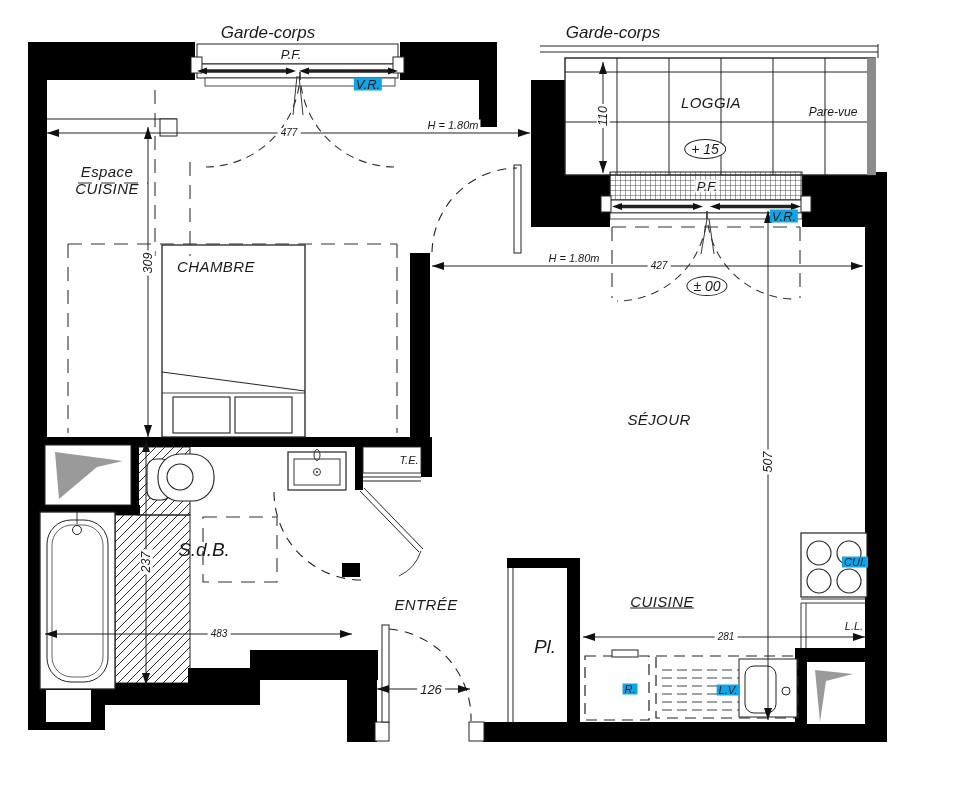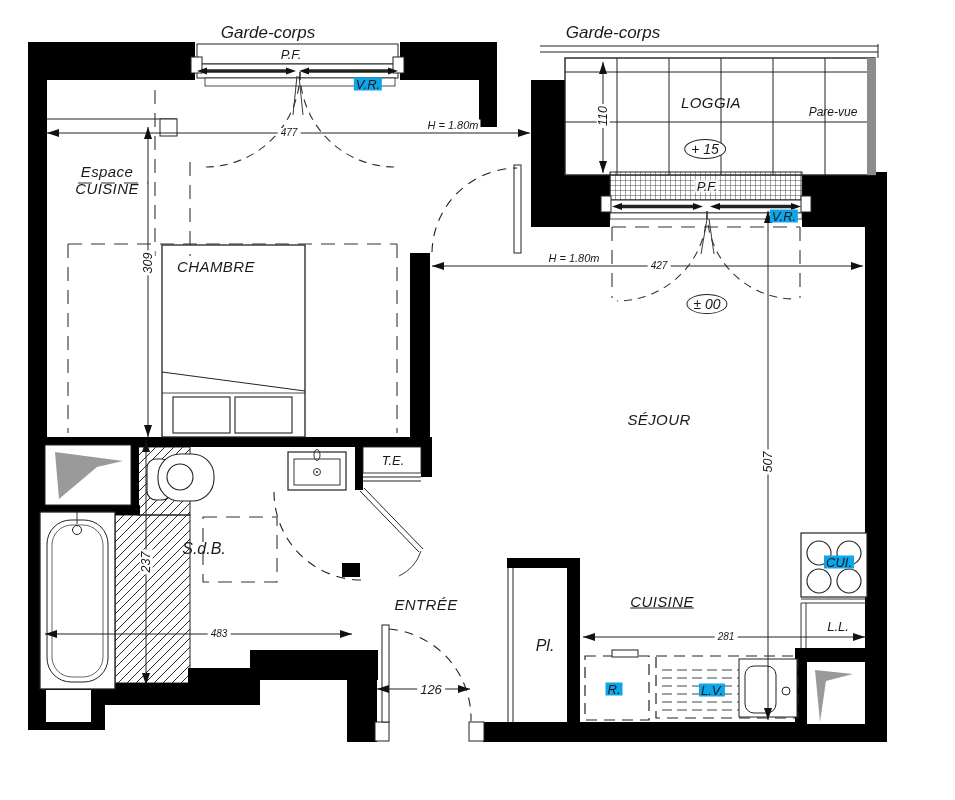--- a/index.html
+++ b/index.html
@@ -4,23 +4,23 @@
 <style>
   html,body{margin:0;padding:0;background:#fff;}
   #plan{position:relative;width:955px;height:800px;background:#fff;overflow:hidden;
         font-family:"Liberation Sans",sans-serif;}
   #plan svg{position:absolute;left:0;top:0;}
   .lbl{position:absolute;transform:translate(-50%,-50%);font-style:italic;color:#1a1a1a;
        white-space:nowrap;z-index:3;line-height:1;}
   .rot{transform:translate(-50%,-50%) rotate(-90deg);}
   .room{font-size:15px;letter-spacing:.4px;}
   .big{font-size:17px;}
-  .med{font-size:16px;}
+  .med{font-size:19px;}
   .small{font-size:13px;}
-  .tiny{font-size:13px;}
+  .tiny{font-size:11px;margin-left:16px;}
   .dim{font-size:10px;background:#fff;padding:0 3px;}
   .dimr{font-size:12.5px;background:#fff;padding:0 2px;}
   .note{font-size:11px;background:#fff;padding:0 2px;}
   .wbg{background:#0ea5e9;padding:0 2px;}
   .hbg{background:rgba(255,255,255,.75);padding:0 2px;}
   .badge{font-size:14px;border:1.2px solid #222;border-radius:50%;
          background:#fff;padding:2px 6px;}
   .two-line{text-align:center;line-height:1.15;margin-top:27px;}
 </style>
 </head>
@@ -291,21 +291,21 @@
 
 <div class="lbl room" style="left:711px;top:102px;">LOGGIA</div>
 <div class="lbl med" style="left:833px;top:112px;font-size:12px;">Pare-vue</div>
 <div class="lbl dimr rot" style="left:603px;top:116px;">110</div>
 <div class="lbl badge" style="left:705px;top:149px;">+ 15</div>
 
 <div class="lbl small hbg" style="left:707px;top:186px;">P.F.</div>
 <div class="lbl small wbg" style="left:784px;top:216px;">V.R.</div>
 <div class="lbl note" style="left:574px;top:258px;">H = 1.80m</div>
 <div class="lbl dim" style="left:659px;top:266px;">427</div>
-<div class="lbl badge" style="left:707px;top:304px;">± 00</div>
+<div class="lbl badge" style="left:707px;top:286px;">± 00</div>
 
 <div class="lbl room" style="left:216px;top:266px;">CHAMBRE</div>
 <div class="lbl dimr rot" style="left:148px;top:263px;">309</div>
 
 <div class="lbl room" style="left:659px;top:419px;">SÉJOUR</div>
 <div class="lbl dimr rot" style="left:768px;top:462px;">507</div>
 
 <div class="lbl tiny" style="left:393px;top:460px;">T.E.</div>
 <div class="lbl med" style="left:204px;top:549px;">S.d.B.</div>
 <div class="lbl dimr rot" style="left:146px;top:562px;">237</div>

